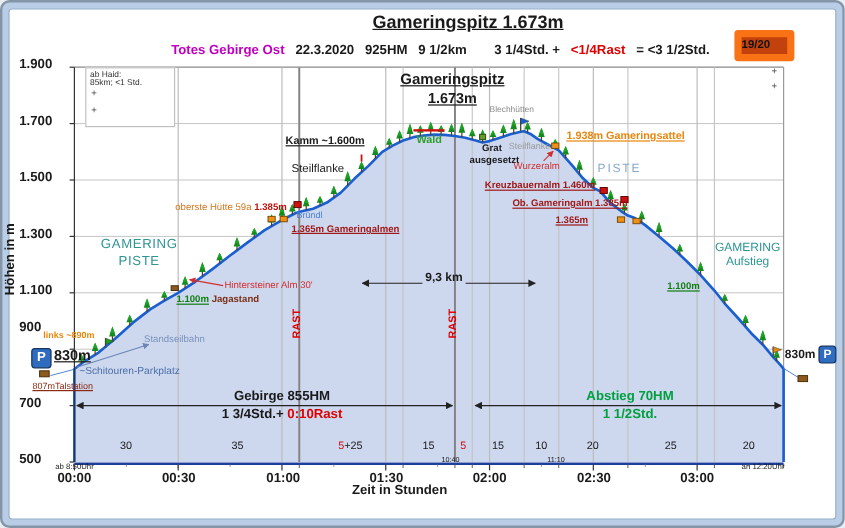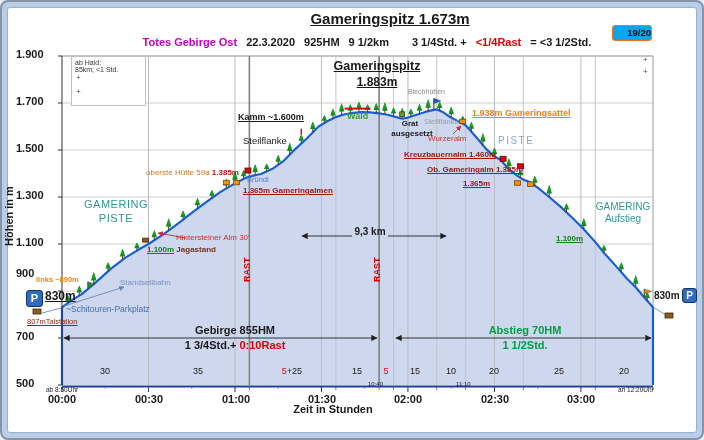--- a/index.html
+++ b/index.html
@@ -7,22 +7,22 @@
   .frame{position:absolute;inset:0;background:#b9cde6;border:2px solid #8595a8;border-radius:8px;}
   .inner{position:absolute;inset:5px;background:#ffffff;border:1px solid #9ab0cc;border-radius:3px;}
   .lbl{position:absolute;white-space:nowrap;line-height:1.05;color:#1a1a1a;}
   .c{text-align:center;}
   .r{}
   .b{font-weight:bold;}
   .u{text-decoration:underline;}
   .vtext{writing-mode:vertical-rl;transform:rotate(180deg);}
   svg{position:absolute;left:0;top:0;}
   .pbadge{position:absolute;background:#2f6bbf;color:#fff;font-weight:bold;text-align:center;border:1px solid #16355f;border-radius:3px;}
-  .badge1920{position:absolute;left:612px;top:25px;width:38px;height:14px;line-height:14px;text-align:right;
-    font-size:9.5px;font-weight:bold;background:#0ea5e9;border:1px solid #f97316;border-radius:3px;color:#111;}
+  .badge1920{position:absolute;left:612px;top:25px;width:38px;height:14px;line-height:14px;text-align:left;
+    font-size:9.5px;font-weight:bold;background:#c2410c;border:6px solid #f97316;border-radius:3px;color:#111;}
   .abhaid{position:absolute;left:71px;top:56px;width:70px;height:46px;border:1px solid #c0c0c0;background:#fff;
     font-size:7px;color:#333;padding:2px 0 0 3px;}
 </style>
 </head>
 <body>
 
 <div class="frame">
   <div class="inner"></div>
 </div>
 
@@ -337,21 +337,21 @@
 <div class="abhaid">
   <div>ab Haid:</div>
   <div>85km; &lt;1 Std.</div>
 </div>
 <div class="lbl" style="left:76px;top:74px;font-size:8px;color:#444;">+</div>
 <div class="lbl" style="left:76px;top:88px;font-size:8px;color:#444;">+</div>
 <div class="lbl" style="left:643px;top:56px;font-size:8px;color:#444;">+</div>
 <div class="lbl" style="left:643px;top:68px;font-size:8px;color:#444;">+</div>
 
 <div class="lbl c b u" style="left:317px;top:60px;width:120px;font-size:12.5px;">Gameringspitz</div>
-<div class="lbl c b u" style="left:317px;top:76px;width:120px;font-size:12px;">1.883m</div>
+<div class="lbl c b u" style="left:317px;top:76px;width:120px;font-size:12px;">1.673m</div>
 
 <div class="lbl r b u" style="left:238px;top:113px;width:92px;font-size:9px;">Kamm ~1.600m</div>
 <div class="lbl" style="left:243px;top:136px;font-size:9.5px;">Steilflanke</div>
 <div class="lbl b" style="left:347px;top:112px;font-size:9px;color:#2f9e2f;">Wald</div>
 <div class="lbl c b" style="left:390px;top:120px;width:40px;font-size:8px;">Grat</div>
 <div class="lbl c b" style="left:382px;top:130px;width:60px;font-size:8px;">ausgesetzt</div>
 <div class="lbl" style="left:408px;top:88px;font-size:7px;color:#8a8a8a;">Blechhütten</div>
 <div class="lbl" style="left:424px;top:118px;font-size:7.5px;color:#9a9a9a;">Steilflanke</div>
 <div class="lbl" style="left:428px;top:135px;font-size:8px;color:#d03030;">Wurzeralm</div>
 <div class="lbl b u" style="left:472px;top:109px;font-size:9px;color:#e8860d;">1.938m Gameringsattel</div>
@@ -360,21 +360,21 @@
 <div class="lbl b u" style="left:427px;top:166px;font-size:8px;color:#a01818;">Ob. Gameringalm 1.385m</div>
 <div class="lbl b u" style="left:463px;top:180px;font-size:8px;color:#a01818;">1.365m</div>
 <div class="lbl c" style="left:590px;top:202px;width:66px;font-size:10px;color:#2e9595;">GAMERING</div>
 <div class="lbl c" style="left:590px;top:214px;width:66px;font-size:10px;color:#2e9595;">Aufstieg</div>
 <div class="lbl b u" style="left:556px;top:235px;font-size:8px;color:#128012;">1.100m</div>
 <div class="lbl c" style="left:68px;top:199px;width:96px;font-size:11px;color:#2e9595;letter-spacing:0.5px;">GAMERING</div>
 <div class="lbl c" style="left:68px;top:213px;width:96px;font-size:11px;color:#2e9595;letter-spacing:0.5px;">PISTE</div>
 <div class="lbl" style="left:146px;top:169px;font-size:8px;"><span style="color:#d2781e;">oberste Hütte 59a </span><span class="b" style="color:#c01010;">1.385m</span></div>
 <div class="lbl" style="left:247px;top:176px;font-size:7.5px;color:#4a7fd4;">Bründl</div>
 <div class="lbl b u" style="left:243px;top:187px;font-size:8px;color:#a01818;">1.365m Gameringalmen</div>
-<div class="lbl" style="left:176px;top:234px;font-size:8px;color:#d03030;">Hintersteiner Alm 30'</div>
+<div class="lbl" style="left:187px;top:234px;font-size:8px;color:#d03030;">Hintersteiner Alm 30'</div>
 <div class="lbl" style="left:147px;top:246px;font-size:8px;"><span class="b u" style="color:#128012;">1.100m</span><span class="b" style="color:#7a3015;"> Jagastand</span></div>
 <div class="lbl b" style="left:36px;top:276px;font-size:7.5px;color:#e8860d;">links ~890m</div>
 <div class="lbl" style="left:120px;top:279px;font-size:8px;color:#7a93bd;">Standseilbahn</div>
 <div class="lbl" style="left:66px;top:305px;font-size:8.5px;color:#4a6fa8;">~Schitouren-Parkplatz</div>
 <div class="lbl u" style="left:27px;top:318px;font-size:7.5px;color:#8a2a10;">807mTalstation</div>
 
 <div class="pbadge" style="left:26px;top:290px;width:15px;height:15px;font-size:11px;line-height:15px;">P</div>
 <div class="lbl b u" style="left:45px;top:290px;font-size:12px;">830m</div>
 <div class="lbl b" style="left:654px;top:291px;font-size:10px;">830m</div>
 <div class="pbadge" style="left:682px;top:288px;width:13px;height:13px;font-size:10px;line-height:13px;">P</div>

